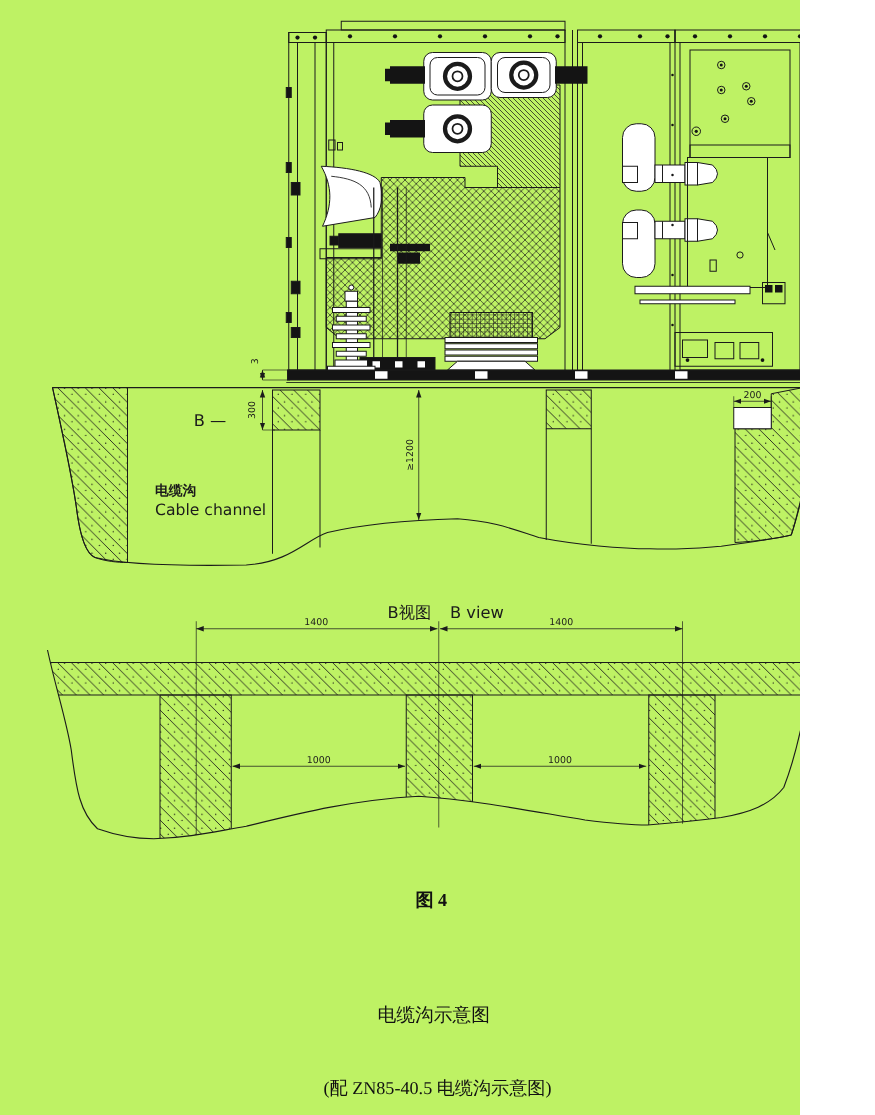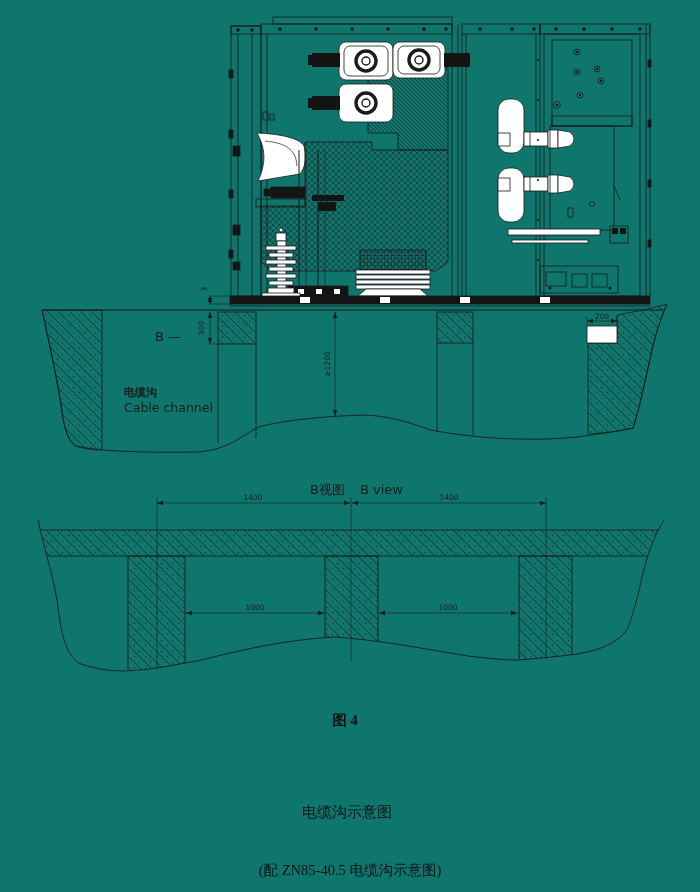--- a/index.html
+++ b/index.html
@@ -1,16 +1,16 @@
 <!DOCTYPE html>
 <html><head>
 <meta charset="utf-8">
 <style>
   html,body{margin:0;padding:0;background:#fff;}
-  .page{position:relative;width:700px;height:892px;background:#0f766e;overflow:hidden;
+  .page{position:relative;width:640px;height:892px;background:#bef264;overflow:hidden;
         font-family:"DejaVu Sans",sans-serif;}
   svg{display:block}
   .lbl{font-family:"DejaVu Sans",sans-serif;fill:#1b1b1b;}
   .dim{font-family:"DejaVu Sans",sans-serif;fill:#1b1b1b;font-size:7.5px;}
   .serif{font-family:"Liberation Serif","DejaVu Serif",serif;fill:#111;}
 </style>
 </head>
 <body>
 
 <div class="page">

